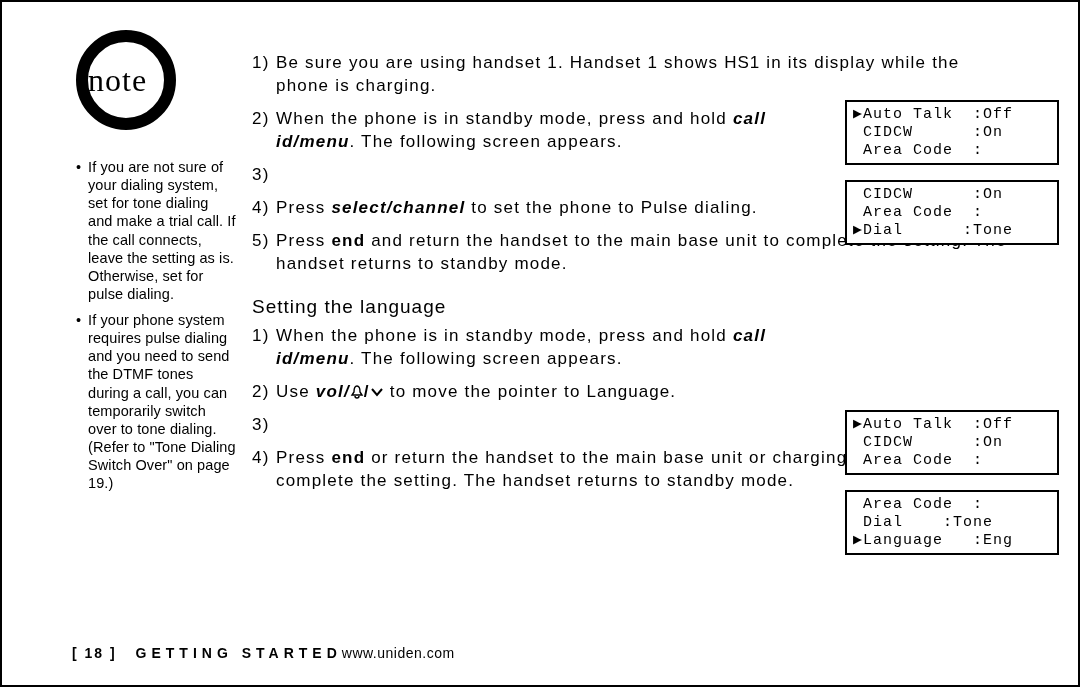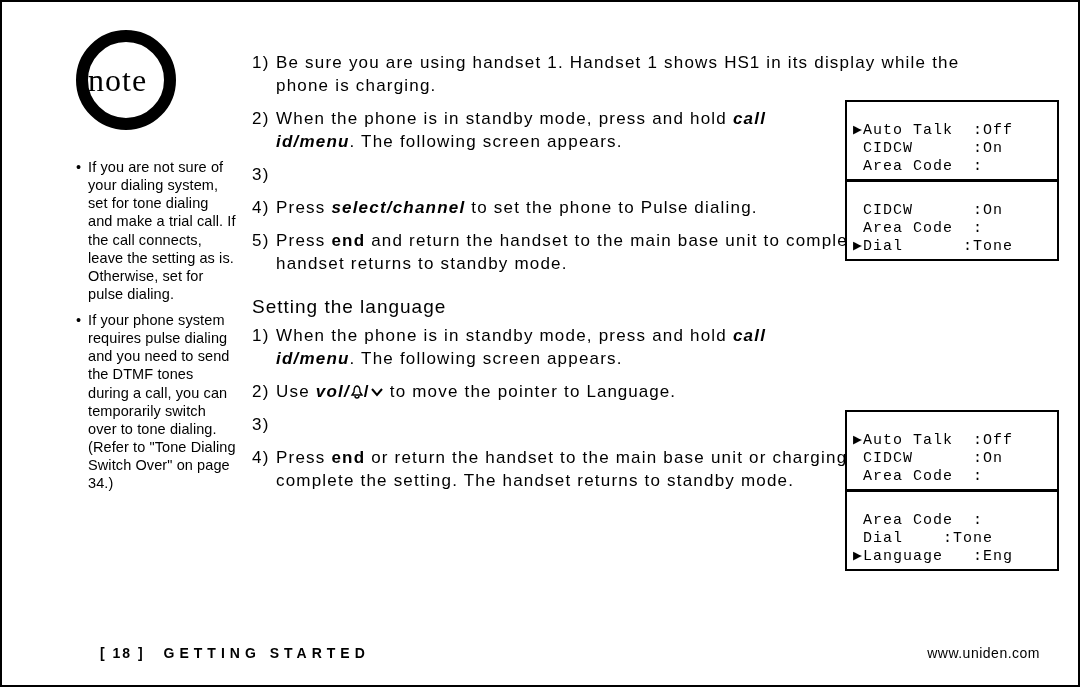--- a/index.html
+++ b/index.html
@@ -79,21 +79,21 @@
   }
   .step-body.narrow {
     max-width: 520px;
   }
   b { font-weight: 700; }
   i.bi { font-weight: 700; font-style: italic; }
   .ocr { font-family: Liberation Sans, sans-serif; letter-spacing: 1px; }
   .lcd {
     position: absolute;
     border: 2px solid #000;
-    padding: 20px 8px 3px 6px;
+    padding: 4px 8px 3px 6px;
     font-family: "OCR A Std", "OCR-A", "Courier New", monospace;
     font-size: 15px;
     line-height: 1.2;
     letter-spacing: 1px;
     white-space: pre;
     background: #fff;
   }
   .lcd1 { left: 843px; top: 98px;  width: 196px; }
   .lcd2 { left: 843px; top: 178px; width: 196px; }
   .lcd3 { left: 843px; top: 408px; width: 196px; }
@@ -107,23 +107,22 @@
   .intro {
     margin: 0 0 12px 0;
   }
   .vol-icon svg { vertical-align: -2px; }
   .footer {
     position: absolute;
     left: 70px;
     bottom: 24px;
     width: 940px;
     display: flex;
-    justify-content: space-between;
+    justify-content: flex-start;
     font-size: 14px;
-    margin-left: 28px;
   }
   .footer-left { font-weight: 700; letter-spacing: 5px; }
   .footer-left .pn { letter-spacing: 2px; margin-right: 10px; }
   .footer-right { letter-spacing: 0.5px; }
 </style>
 </head>
 <body>
 
 <div class="page">
 
@@ -131,21 +130,21 @@
     <span>note</span>
   </div>
 
   <div class="sidebar">
     <div class="side-item">
       <div class="side-bullet">•</div>
       <div class="side-text">If you are not sure of your dialing system, set for tone dialing and make a trial call. If the call connects, leave the setting as is. Otherwise, set for pulse dialing.</div>
     </div>
     <div class="side-item">
       <div class="side-bullet">•</div>
-      <div class="side-text">If your phone system requires pulse dialing and you need to send the DTMF tones during a call, you can temporarily switch over to tone dialing. (Refer to "Tone Dialing Switch Over" on page 34.)</div>
+      <div class="side-text">If your phone system requires pulse dialing and you need to send the DTMF tones during a call, you can temporarily switch over to tone dialing. (Refer to "Tone Dialing Switch Over" on page 19.)</div>
     </div>
   </div>
 
   <div class="main">
 
     <div class="step">
       <div class="step-num">1)</div>
       <div class="step-body">
         <span>Be sure you are using handset 1. Handset 1 shows </span><span class="ocr">HS1</span><span> in its display while the phone is charging.</span>
       </div>

